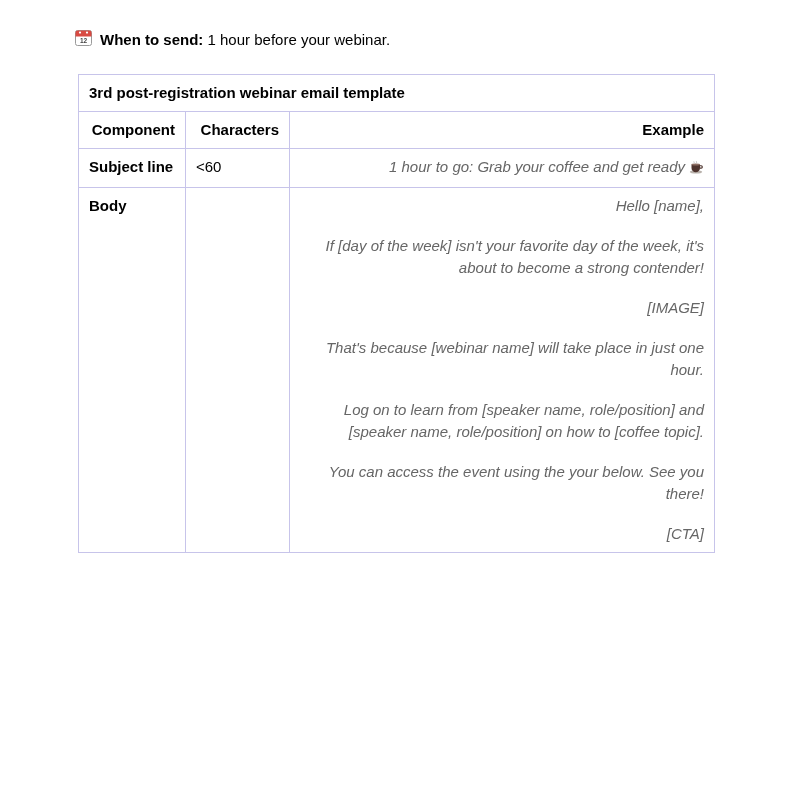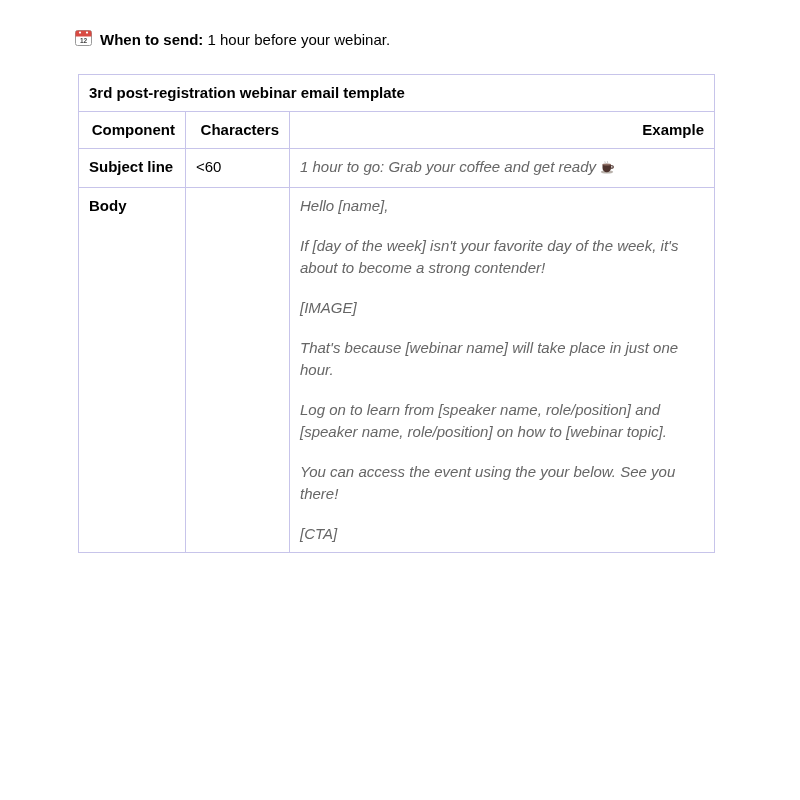--- a/index.html
+++ b/index.html
@@ -48,20 +48,21 @@
     font-size: 15px;
     line-height: 22px;
     background: #ffffff;
   }
   td.title-cell { font-weight: bold; }
   tr.head-row td { font-weight: bold; text-align: right; }
   td.comp-cell { font-weight: bold; }
   td.ex-cell {
     font-style: italic;
     color: #666666;
+    text-align: right;
   }
   td.ex-cell p { margin: 0 0 18px 0; }
   td.ex-cell p:last-child { margin-bottom: 0; }
   .coffee-icon { display: inline-block; vertical-align: -2px; margin-left: 4px; }
 </style>
 </head>
 <body>
 
 <div class="intro">
   <span class="cal-icon">
@@ -110,21 +111,21 @@
 
 
     <tr>
       <td class="comp-cell">Body</td>
       <td class="char-cell"></td>
       <td class="ex-cell">
         <p>Hello [name],</p>
         <p>If [day of the week] isn't your favorite day of the week, it's about to become a strong contender!</p>
         <p>[IMAGE]</p>
         <p>That's because [webinar name] will take place in just one hour.</p>
-        <p>Log on to learn from [speaker name, role/position] and [speaker name, role/position] on how to [webinar topic].</p>
+        <p>Log on to learn from [speaker name, role/position] and [speaker name, role/position] on how to [coffee topic].</p>
         <p>You can access the event using the your below. See you there!</p>
         <p>[CTA]</p>
       </td>
     </tr>
 
 
   </tbody>
 </table>
 
 </body></html>

